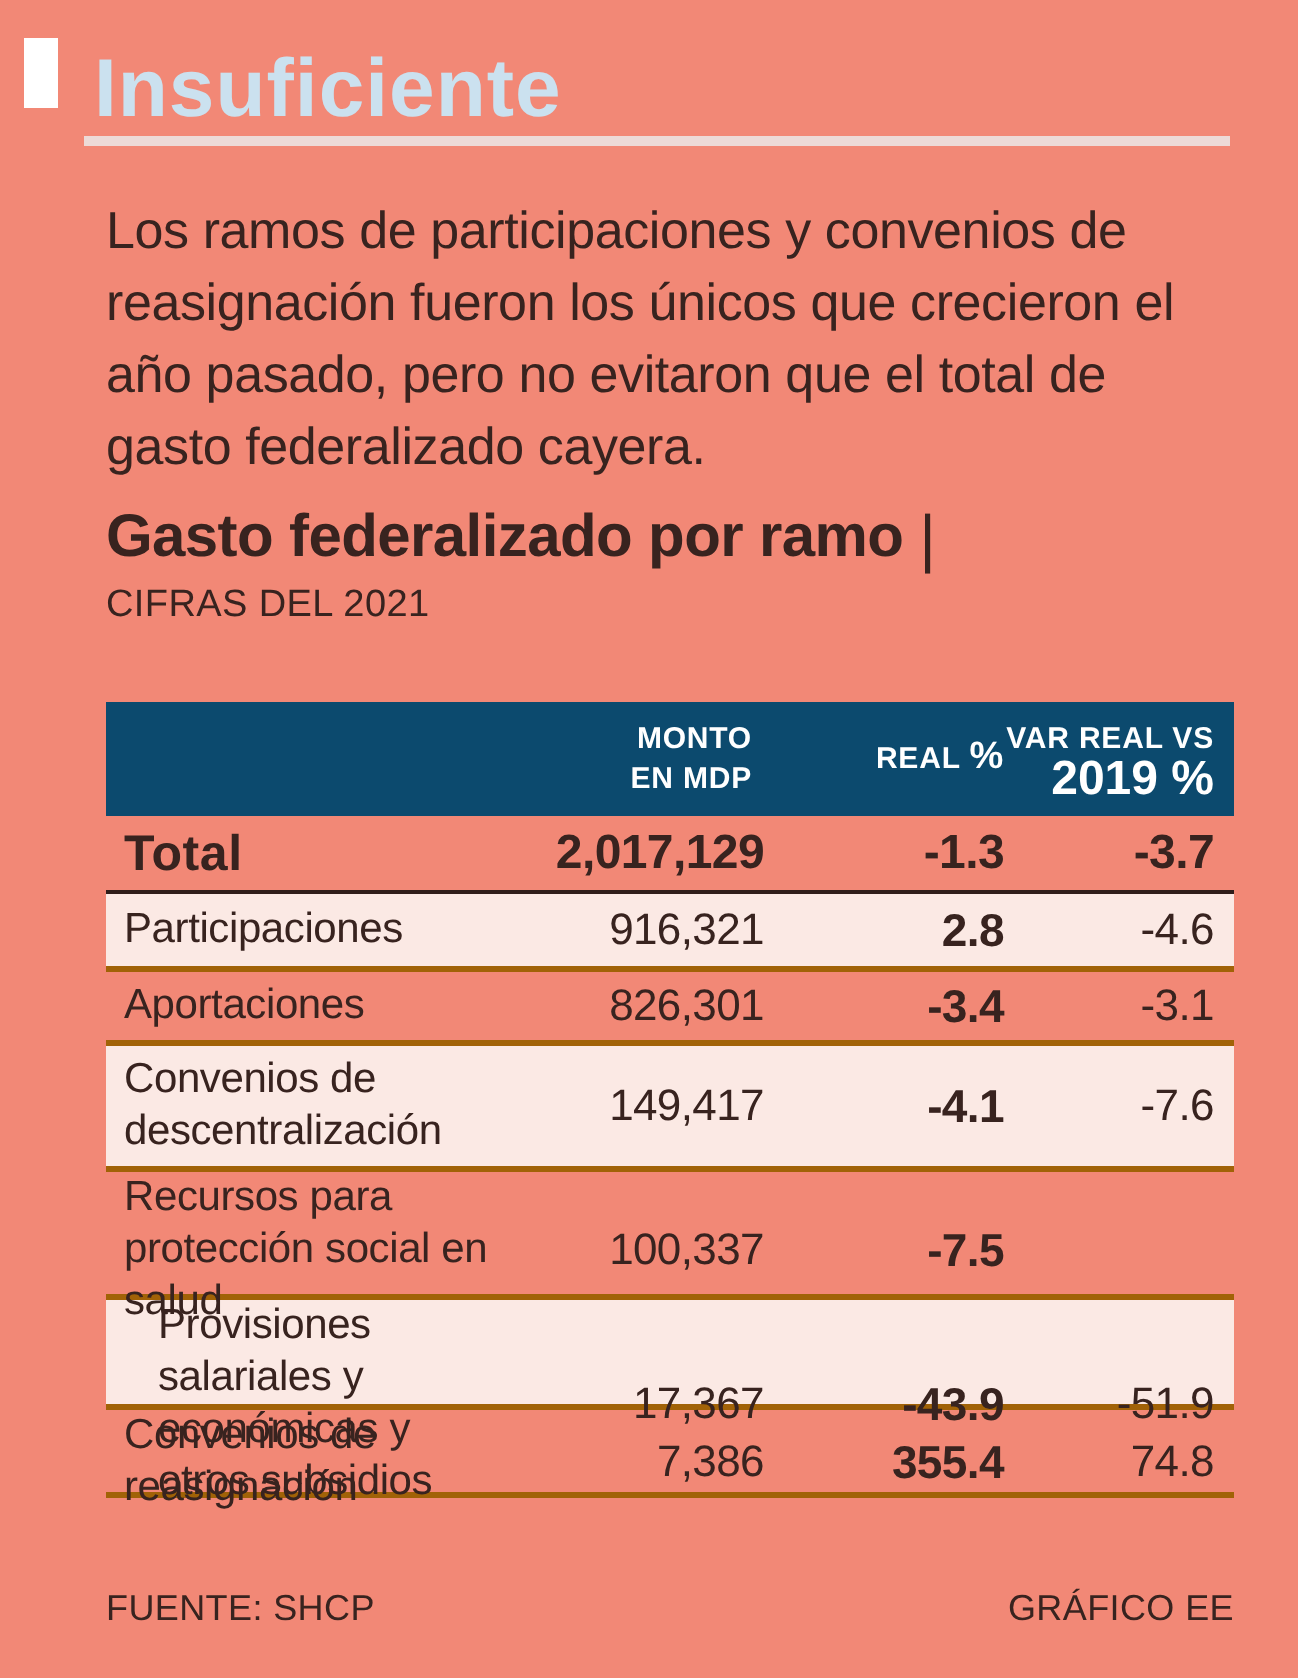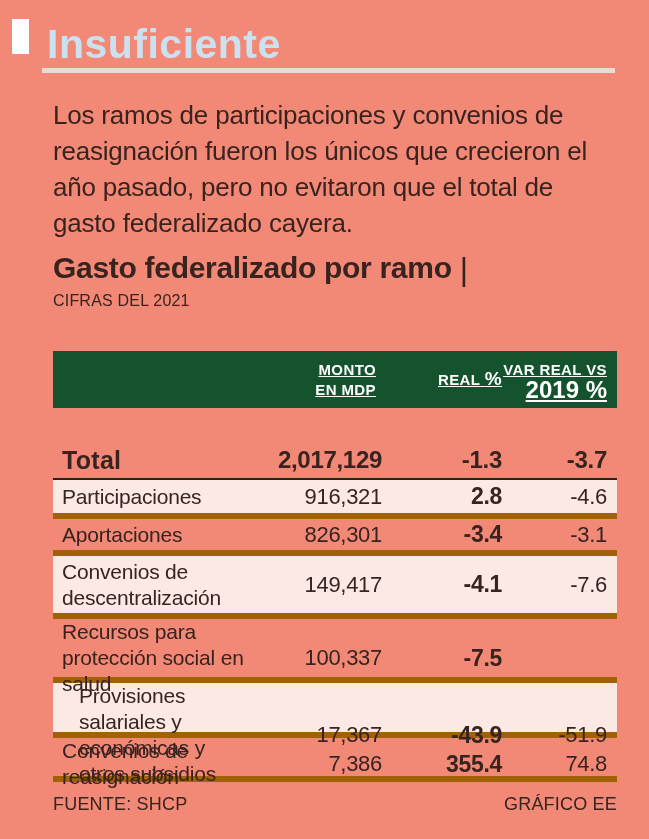--- a/index.html
+++ b/index.html
@@ -26,53 +26,52 @@
   
   .intro{
     left:53px;top:97px;width:560px;
     font-size:26px;line-height:36px;
     letter-spacing:-0.2px;
   }
 
   
   .section-title{left:53px;top:251px;font-size:30px;font-weight:700;letter-spacing:-0.3px;}
   .section-title .pipe{font-weight:300;font-size:32px;padding-left:8px;vertical-align:-2px;}
-  .section-subtitle{left:53px;top:292px;font-size:16px;letter-spacing:0.2px;text-align:center;}
+  .section-subtitle{left:53px;top:292px;font-size:19px;letter-spacing:0.2px;text-align:center;}
 
   
   .table{left:53px;top:351px;width:564px;}
   .thead{
-    background:#14532d;color:#FFFFFF;
+    background:#0c4a6e;color:#FFFFFF;
     height:57px;box-sizing:border-box;
     display:grid;grid-template-columns:1fr 130px 120px 105px;
     align-items:center;
     padding-right:10px;
-    text-decoration:underline;
   }
   .thead .hcell{text-align:right;font-weight:700;line-height:20px;font-size:15px;letter-spacing:0.4px;}
   .thead .hcell.monto{padding-right:6px;}
   .thead .pct-big{font-size:19px;}
   .thead .big{font-size:24px;letter-spacing:0;}
 
   .trow{
     display:grid;grid-template-columns:1fr 130px 120px 105px;
     align-items:center;
     box-sizing:border-box;
-    border-bottom:6px solid #a16207;
+    border-bottom:3px solid #a16207;
     padding-right:10px;
   }
   .trow.pink{background:#FBE9E4;}
   .trow .label{padding-left:9px;font-size:21px;line-height:26px;letter-spacing:-0.2px;}
   .trow .num{text-align:right;font-size:22px;letter-spacing:-0.3px;}
   .trow .num.emph{font-weight:700;font-size:23px;}
   .trow.total{border-bottom:2px solid #301D1A;}
   .trow.total .label{font-size:25px;font-weight:700;letter-spacing:0.3px;}
   .trow.total .num{font-size:24px;font-weight:700;}
   
-  .trow:nth-of-type(2){height:39px;margin-top:33px;}  
+  .trow:nth-of-type(2){height:39px;}  
   .trow:nth-of-type(3){height:39px;}
   .trow:nth-of-type(4){height:37px;}
   .trow:nth-of-type(5){height:63px;}
   .trow:nth-of-type(6){height:64px;}
   .trow:nth-of-type(7){height:55px;padding-left:17px;}
   .trow:nth-of-type(8){height:44px;}
 
   
   .source{left:53px;top:794px;font-size:18px;letter-spacing:0.2px;}
   .credit{right:32px;top:794px;font-size:18px;letter-spacing:0.2px;}

